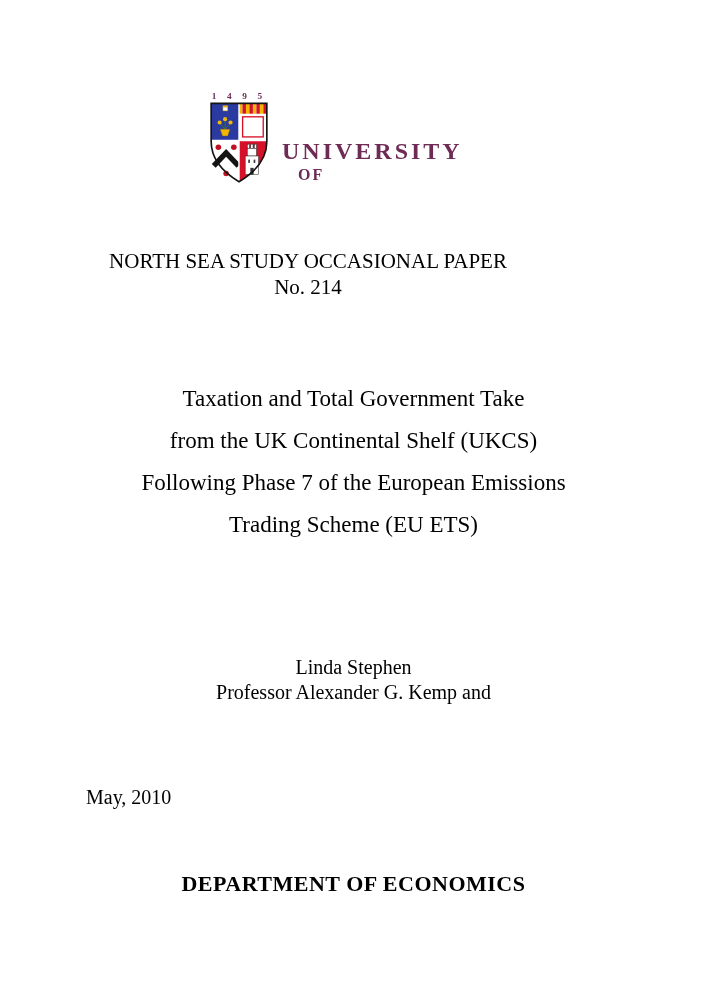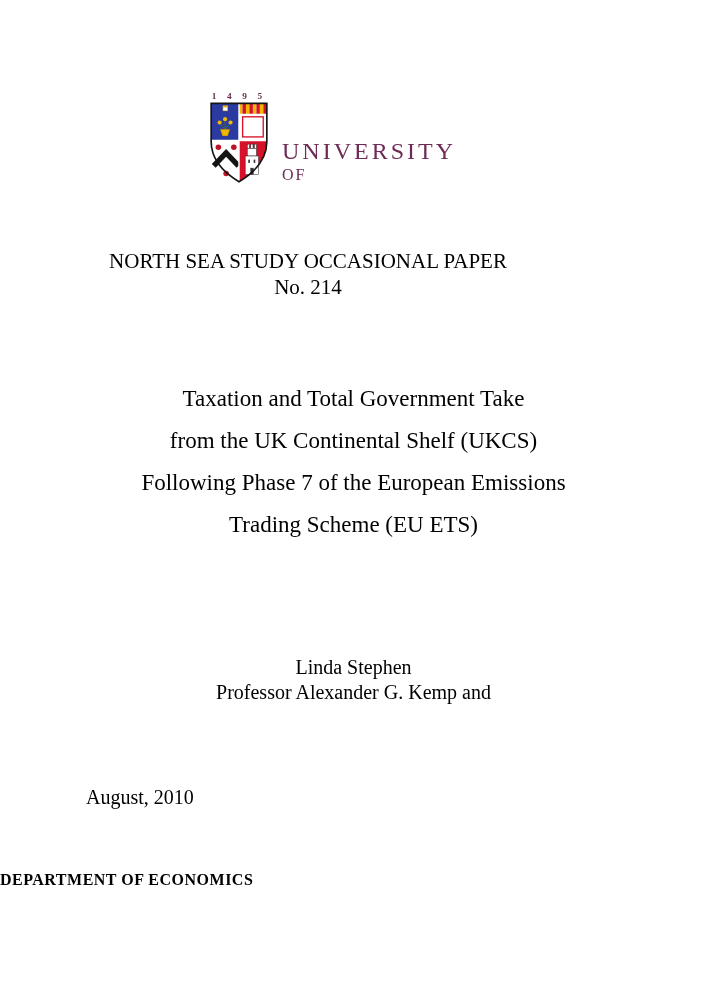--- a/index.html
+++ b/index.html
@@ -30,34 +30,35 @@
   .crest-svg {
     width: 66px;
     height: 99px;
     display: block;
   }
   .wordmark {
     margin-left: 10px;
     margin-bottom: 6px;
     color: #6d2b55;
     font-family: "Liberation Serif", serif;
-    font-weight: normal;
+    font-weight: bold;
     line-height: 1;
     white-space: nowrap;
   }
   .wordmark-line1 {
     font-size: 24px;
     letter-spacing: 3px;
   }
   .wordmark-line2 {
     margin-top: 4px;
     font-size: 24px;
     letter-spacing: 3px;
     display: flex;
     align-items: baseline;
+    margin-left: 16px;
   }
   .wordmark-of {
     font-size: 16px;
     letter-spacing: 2px;
     margin-right: 5px;
   }
 
   
   .series-block {
     position: absolute;
@@ -91,22 +92,23 @@
     position: absolute;
     top: 786px;
     left: 86px;
     font-size: 20px;
   }
   .department-block {
     position: absolute;
     top: 871px;
     left: 0;
     width: 707px;
+    text-align: center;
     font-weight: bold;
-    font-size: 16px;
+    font-size: 22px;
     letter-spacing: 0.5px;
   }
 </style>
 </head>
 <body>
 
 <div class="page">
 
   <div class="logo">
     <svg class="crest-svg" viewBox="0 0 64 96" xmlns="http://www.w3.org/2000/svg">
@@ -182,17 +184,17 @@
       <div>from the UK Continental Shelf (UKCS)</div>
       <div>Following Phase 7 of the European Emissions</div>
       <div>Trading Scheme (EU ETS)</div>
     </div>
 
   <div class="authors-block">
       <div>Linda Stephen</div>
       <div>Professor Alexander G. Kemp and</div>
     </div>
 
-  <div class="date-block">August, 2010</div>
+  <div class="date-block">May, 2010</div>
 
   <div class="department-block">DEPARTMENT OF ECONOMICS</div>
 
 </div>
 
 </body></html>

